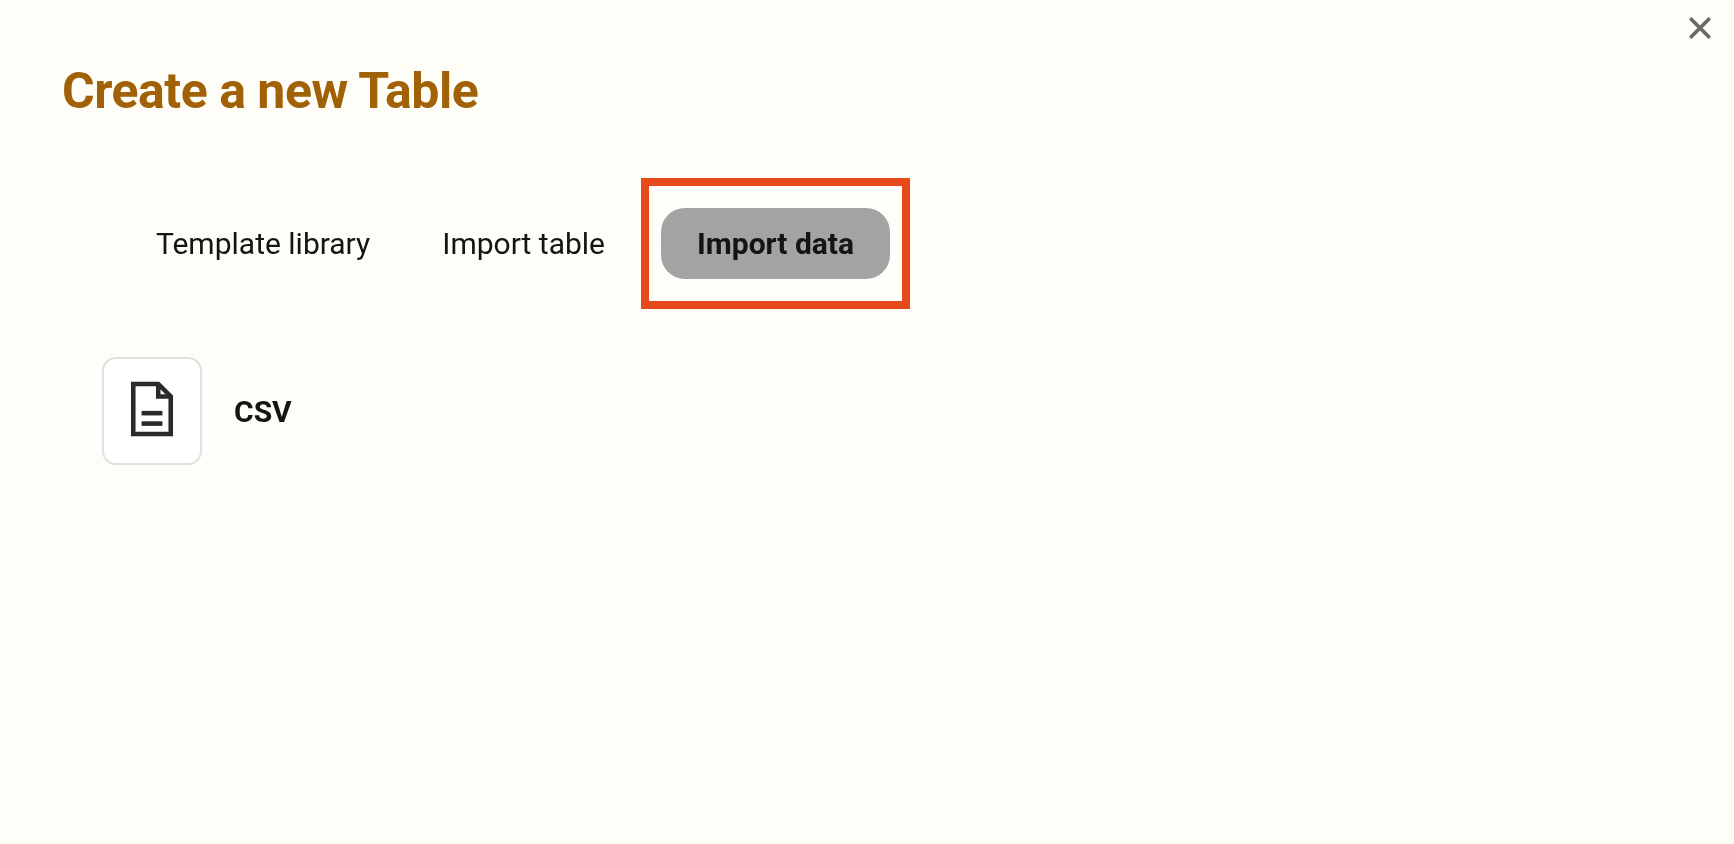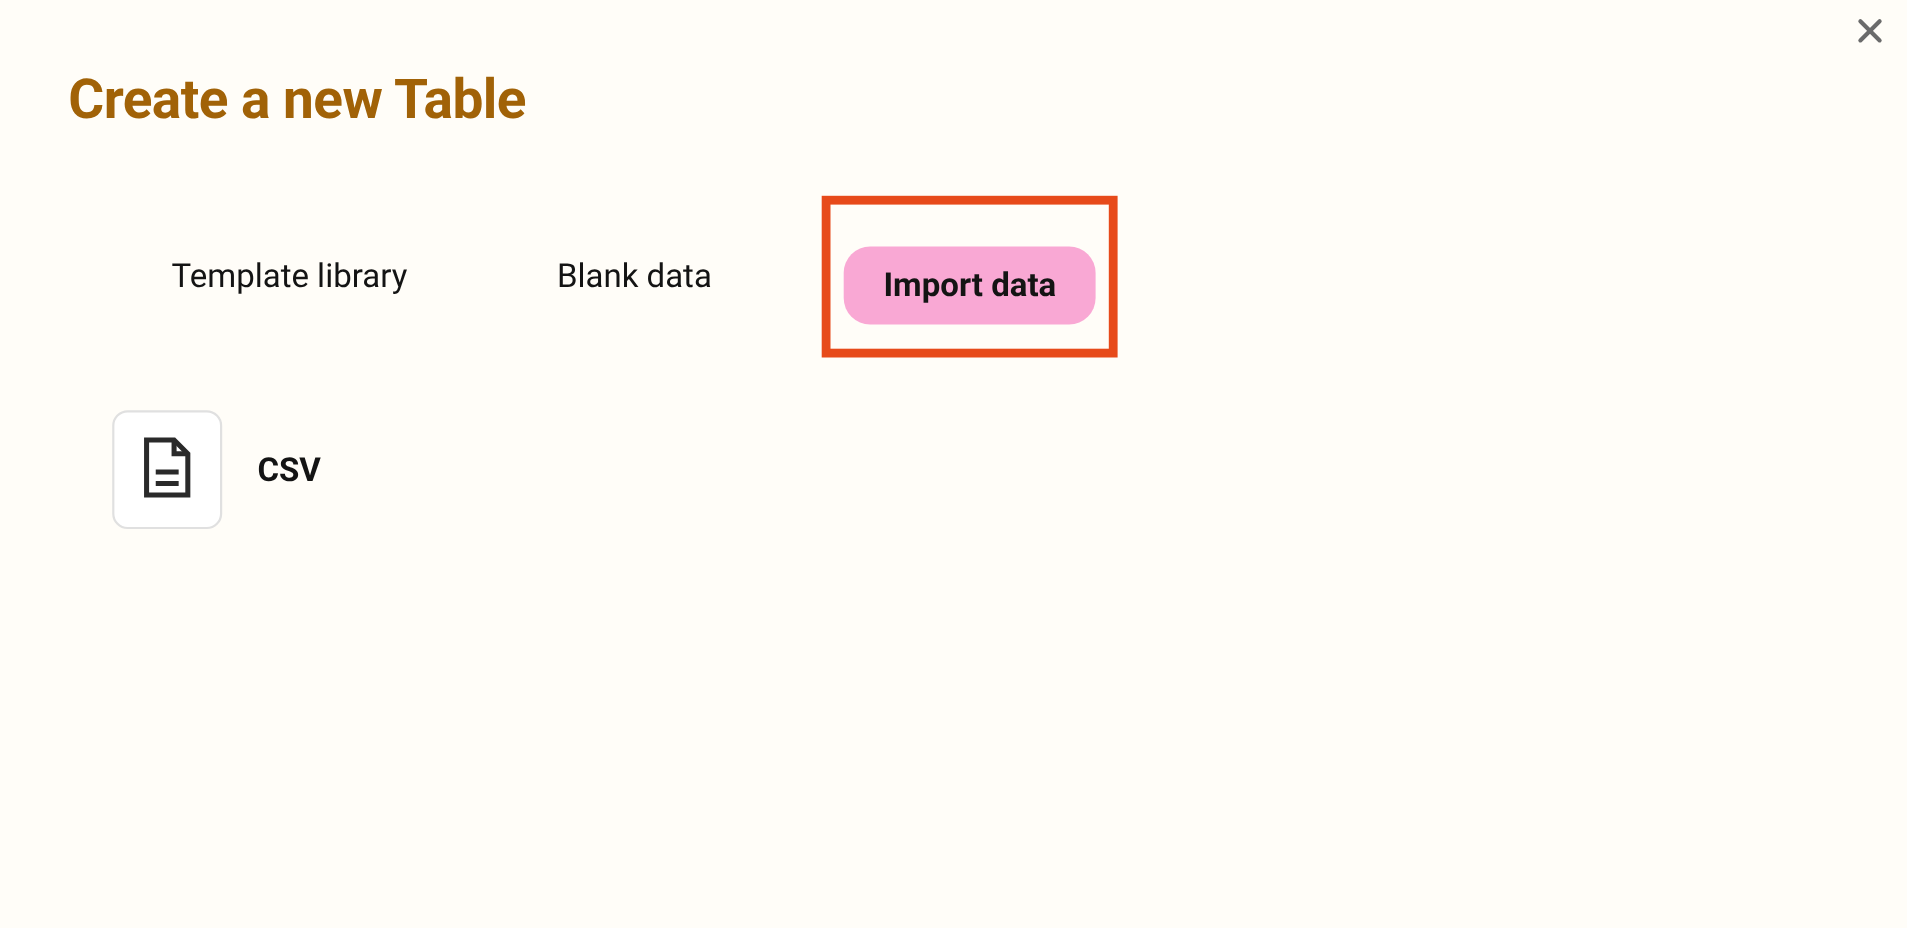--- a/index.html
+++ b/index.html
@@ -38,36 +38,34 @@
     }
     .title {
       font-size: 50px;
       font-weight: 700;
       color: #a16207;
       letter-spacing: -0.5px;
     }
     .tabs {
       margin-top: 58px;
       display: flex;
-      gap: 64px;
       align-items: center;
       padding-left: 58px;
     }
     .tab {
       font-size: 30px;
       font-weight: 400;
       color: #141414;
       cursor: pointer;
       padding: 18px 36px;
       border-radius: 24px;
     }
     .tab.active {
       font-weight: 700;
-      background-color: #f9a8d4;
-      margin-top: 16px;
+      background-color: #a3a3a3;
     }
     .highlight-box {
       border: 8px solid #e74a1a;
       padding: 22px 12px;
       display: inline-block;
     }
     .options {
       margin-top: 48px;
       padding-left: 40px;
     }
@@ -118,21 +116,21 @@
       <line x1="19" y1="5" x2="5" y2="19"></line>
     </svg>
   </span>
 </div>
 
 <div class="container">
   <h1 class="title">Create a new Table</h1>
 
   <div class="tabs">
     <div class="tab">Template library</div>
-    <div class="tab">Blank data</div>
+    <div class="tab">Import table</div>
     <div class="highlight-box">
       <div class="tab active">Import data</div>
     </div>
   </div>
 
   <div class="options">
     <div class="option-card">
       <div class="option-icon-box">
         <span>
           <svg viewBox="0 0 24 28" fill="none">

